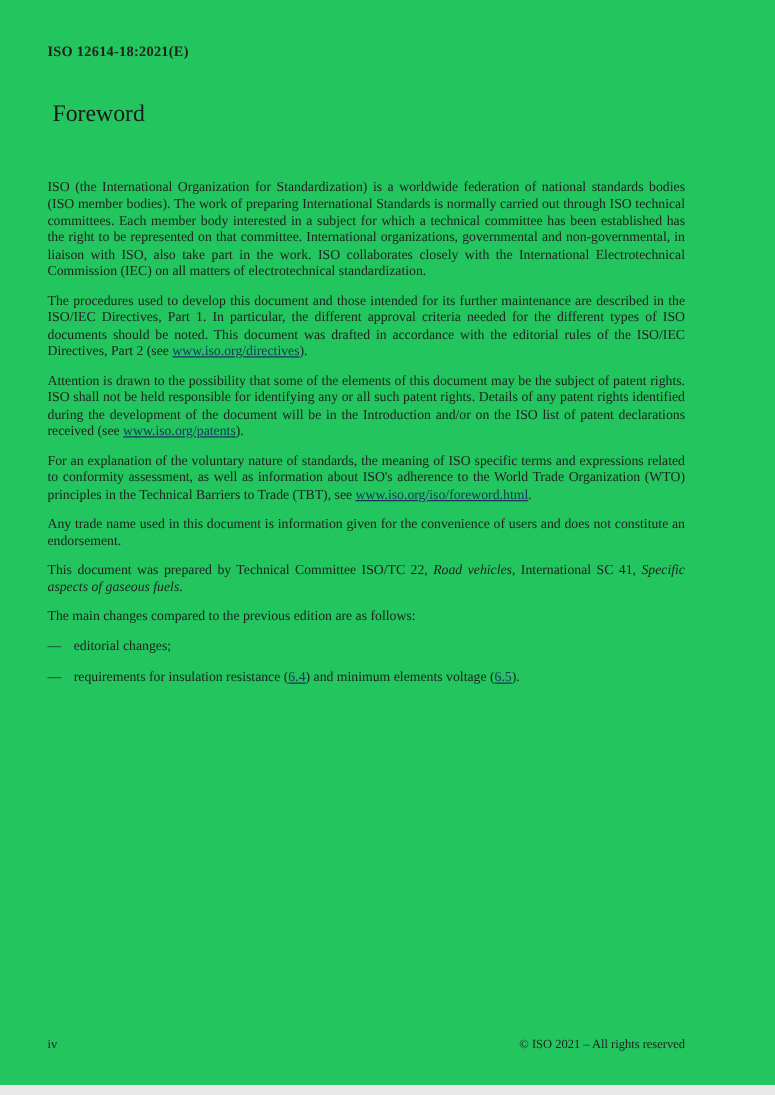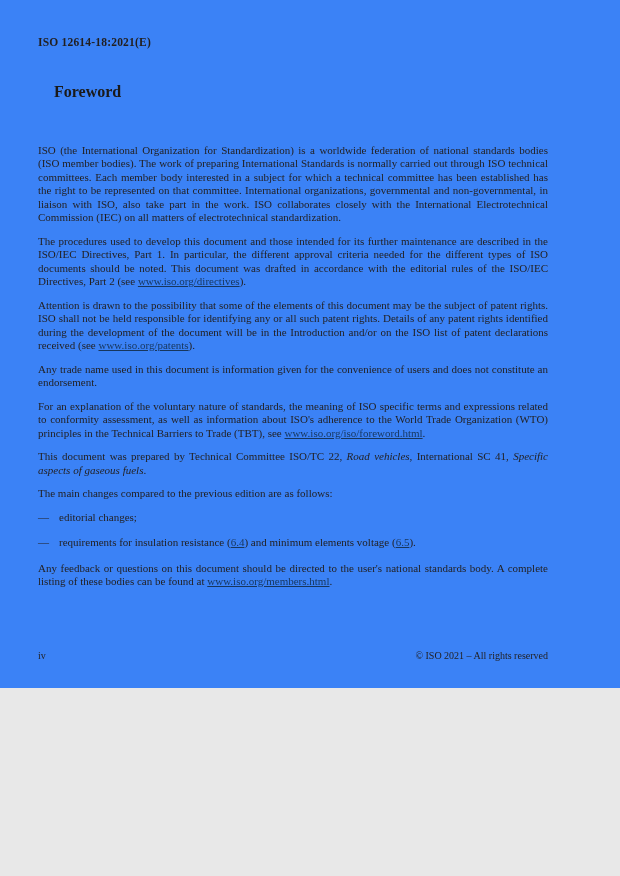--- a/index.html
+++ b/index.html
@@ -1,35 +1,35 @@
 <!DOCTYPE html>
 <html><head>
 <meta charset="utf-8">
 <style>
   * { box-sizing: border-box; }
   html, body { margin: 0; padding: 0; background: #e8e8e8; }
   .page {
     width: 620px;
-    height: 688px;
+    height: 868px;
     margin: 0 auto;
-    background: #3b82f6;
+    background: #22c55e;
     position: relative;
     padding: 36px 72px 0 38px;
     font-family: "Liberation Serif", "DejaVu Serif", serif;
     font-size: 11px;
     line-height: 13.5px;
     color: #221f1f;
   }
   .doc-header { margin-bottom: 32px; }
   .doc-id { font-weight: bold; font-size: 11.5px; letter-spacing: 0.2px; }
   .title {
-    font-size: 16px;
+    font-size: 19px;
     line-height: 20px;
-    font-weight: bold;
-    margin: 0 0 42px 16px;
+    font-weight: normal;
+    margin: 0 0 42px 4px;
     color: #1a1a1a;
   }
   .para { margin: 4px 0 10px 0; text-align: justify; }
   .link { color: #17365d; text-decoration: underline; cursor: pointer; }
   .it { font-style: italic; }
   .list-item { display: flex; margin: 0 0 12px 0; }
   .dash { flex: 0 0 21px; }
   .list-body { flex: 1; text-align: justify; }
   .footer {
     position: absolute;
@@ -53,40 +53,39 @@
   </header>
 
   <h1 class="title">Foreword</h1>
 
   <p class="para"><span>ISO (the International Organization for Standardization) is a worldwide federation of national standards bodies (ISO member bodies). The work of preparing International Standards is normally carried out through ISO technical committees. Each member body interested in a subject for which a technical committee has been established has the right to be represented on that committee. International organizations, governmental and non-governmental, in liaison with ISO, also take part in the work. ISO collaborates closely with the International Electrotechnical Commission (IEC) on all matters of electrotechnical standardization.</span></p>
 
   <p class="para"><span>The procedures used to develop this document and those intended for its further maintenance are described in the ISO/IEC Directives, Part 1. In particular, the different approval criteria needed for the different types of ISO documents should be noted. This document was drafted in accordance with the editorial rules of the ISO/IEC Directives, Part 2 (see </span><a class="link">www.iso.org/directives</a><span>).</span></p>
 
   <p class="para"><span>Attention is drawn to the possibility that some of the elements of this document may be the subject of patent rights. ISO shall not be held responsible for identifying any or all such patent rights. Details of any patent rights identified during the development of the document will be in the Introduction and/or on the ISO list of patent declarations received (see </span><a class="link">www.iso.org/patents</a><span>).</span></p>
 
+  <p class="para"><span>For an explanation of the voluntary nature of standards, the meaning of ISO specific terms and expressions related to conformity assessment, as well as information about ISO's adherence to the World Trade Organization (WTO) principles in the Technical Barriers to Trade (TBT), see </span><a class="link">www.iso.org/iso/foreword.html</a><span>.</span></p>
+
   <p class="para"><span>Any trade name used in this document is information given for the convenience of users and does not constitute an endorsement.</span></p>
-
-  <p class="para"><span>For an explanation of the voluntary nature of standards, the meaning of ISO specific terms and expressions related to conformity assessment, as well as information about ISO's adherence to the World Trade Organization (WTO) principles in the Technical Barriers to Trade (TBT), see </span><a class="link">www.iso.org/iso/foreword.html</a><span>.</span></p>
 
   <p class="para"><span>This document was prepared by Technical Committee ISO/TC 22, </span><em class="it">Road vehicles</em><span>, International SC 41, </span><em class="it">Specific aspects of gaseous fuels</em><span>.</span></p>
 
 
   <p class="para"><span>The main changes compared to the previous edition are as follows:</span></p>
 
   <div class="list-item">
     <span class="dash">—</span>
     <span class="list-body"><span>editorial changes;</span></span>
   </div>
 
   <div class="list-item">
     <span class="dash">—</span>
     <span class="list-body"><span>requirements for insulation resistance (</span><a class="link">6.4</a><span>) and minimum elements voltage (</span><a class="link">6.5</a><span>).</span></span>
   </div>
 
 
-  <p class="para"><span>Any feedback or questions on this document should be directed to the user's national standards body. A complete listing of these bodies can be found at </span><a class="link">www.iso.org/members.html</a><span>.</span></p>
 
   <footer class="footer">
     <span>iv</span>
     <span>© ISO 2021 – All rights reserved</span>
   </footer>
 
 </div>
 
 </body></html>

